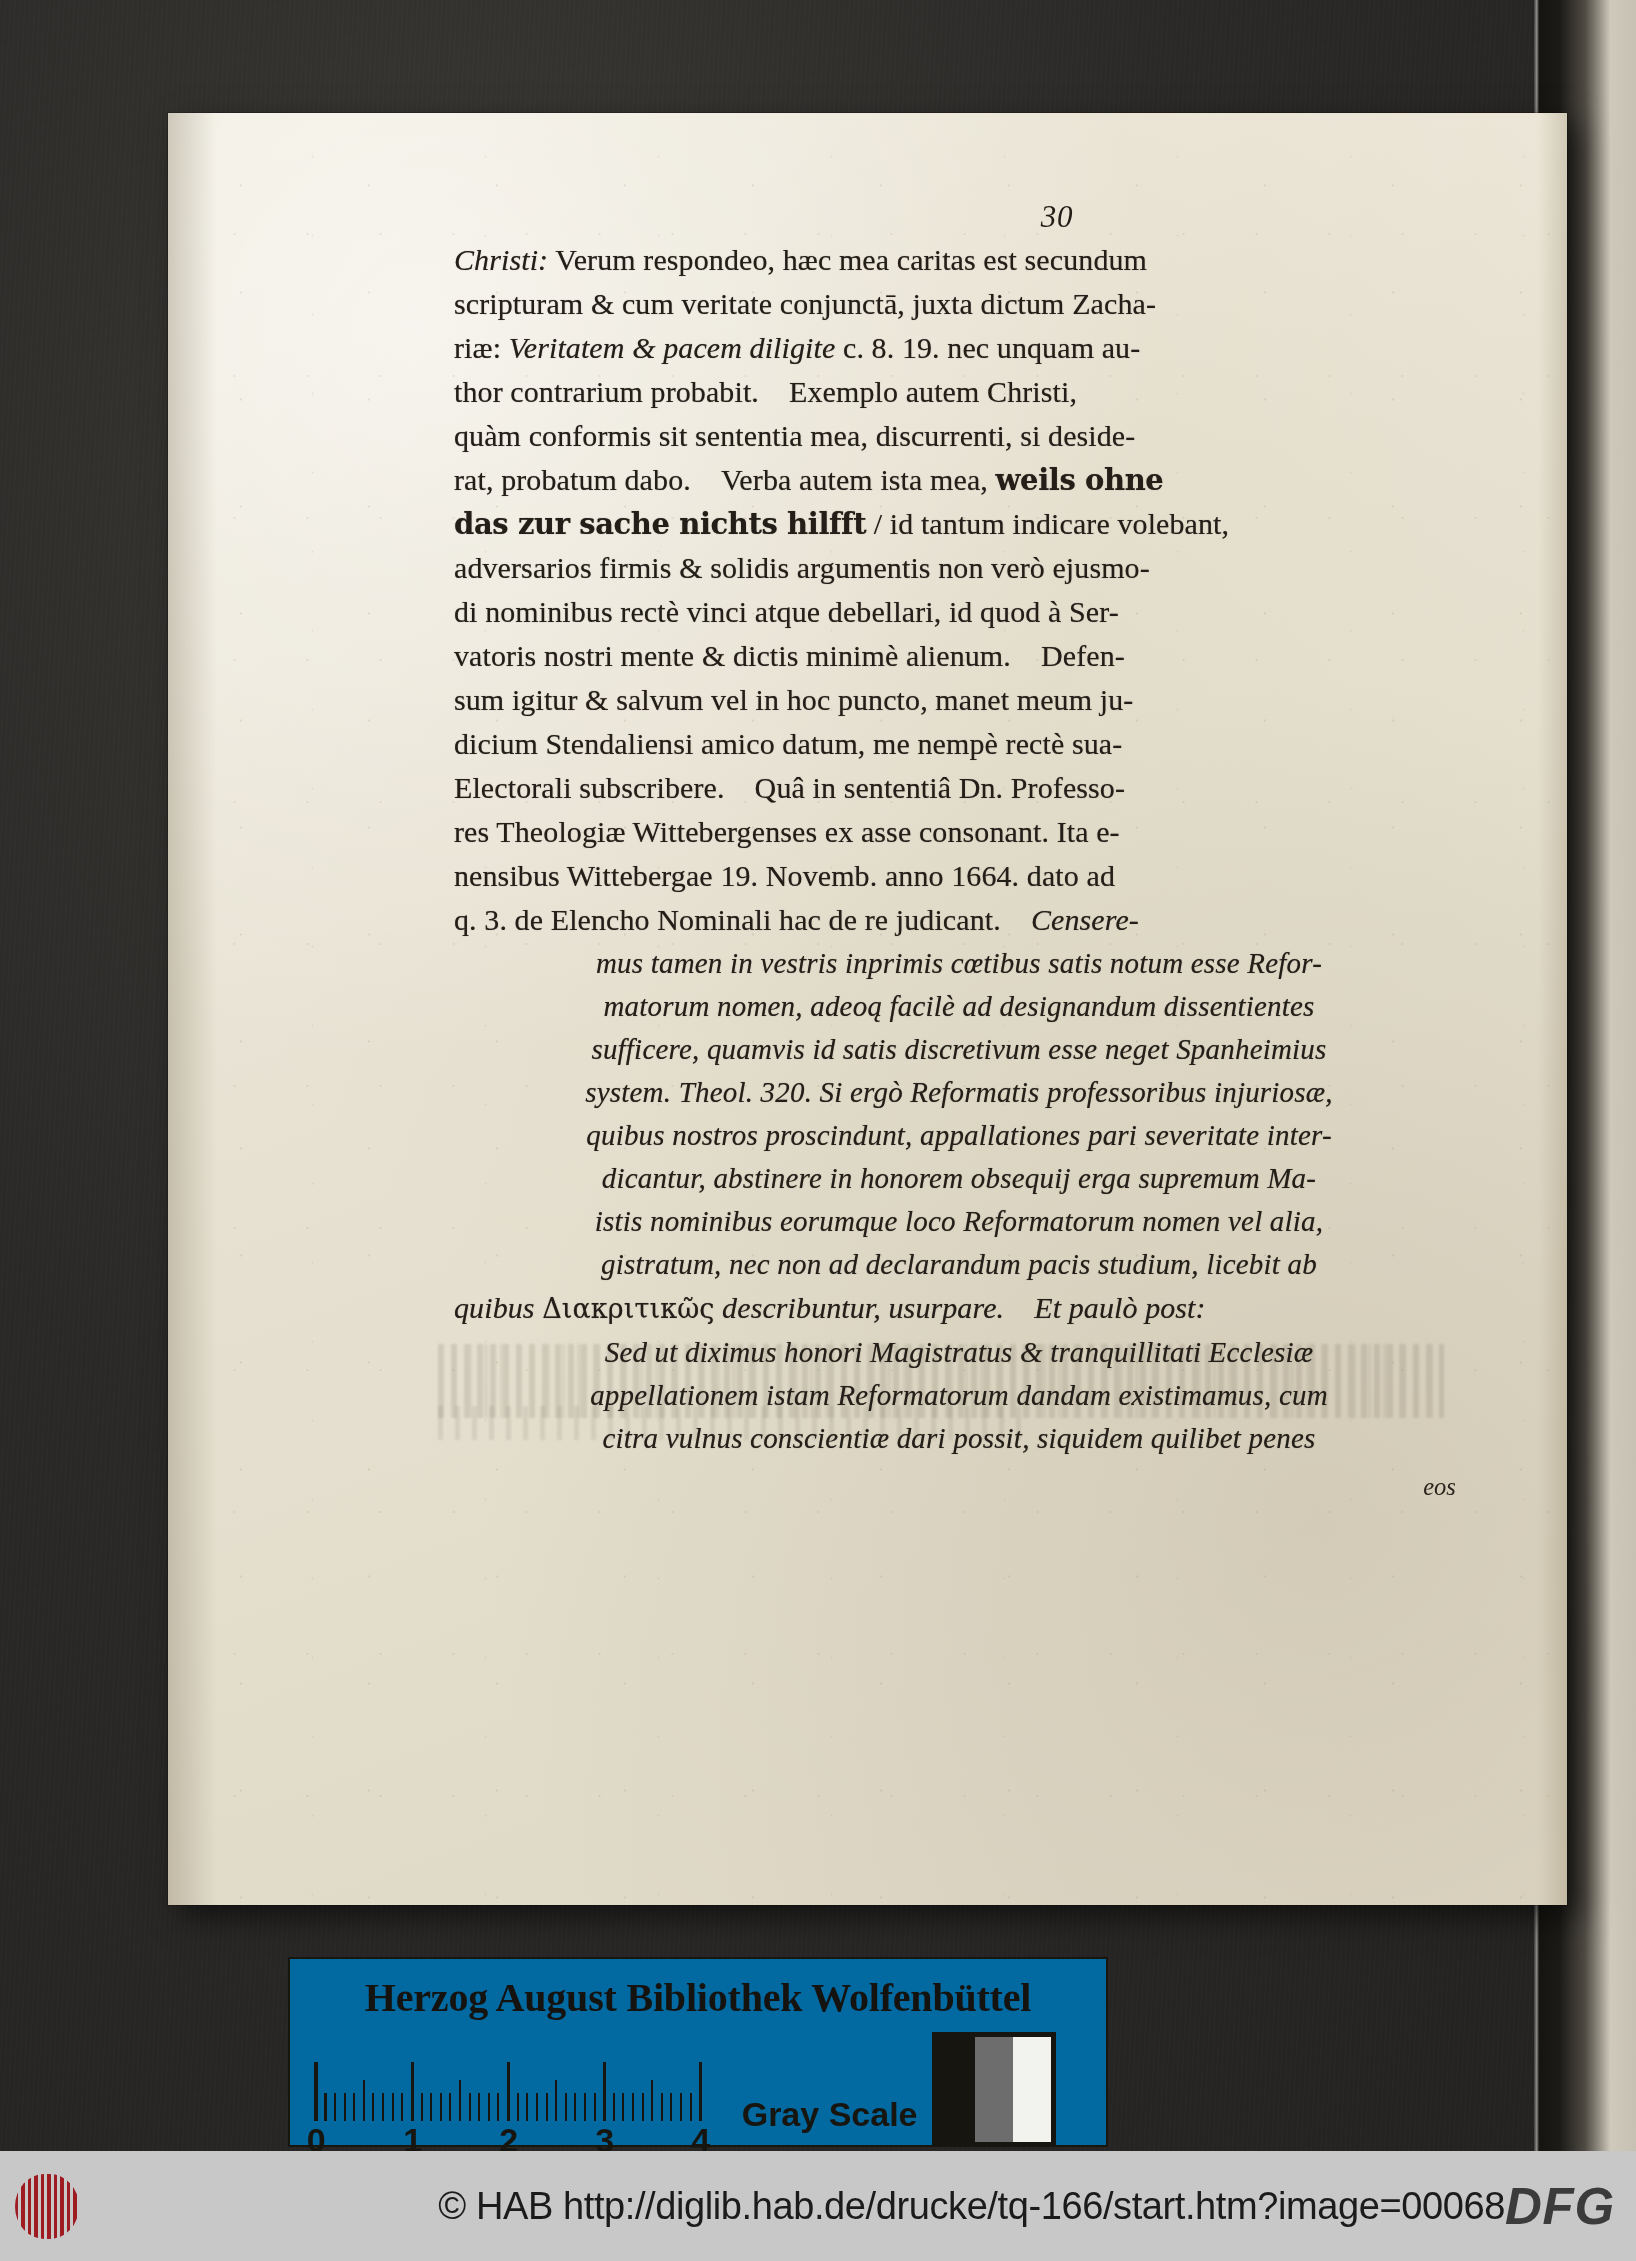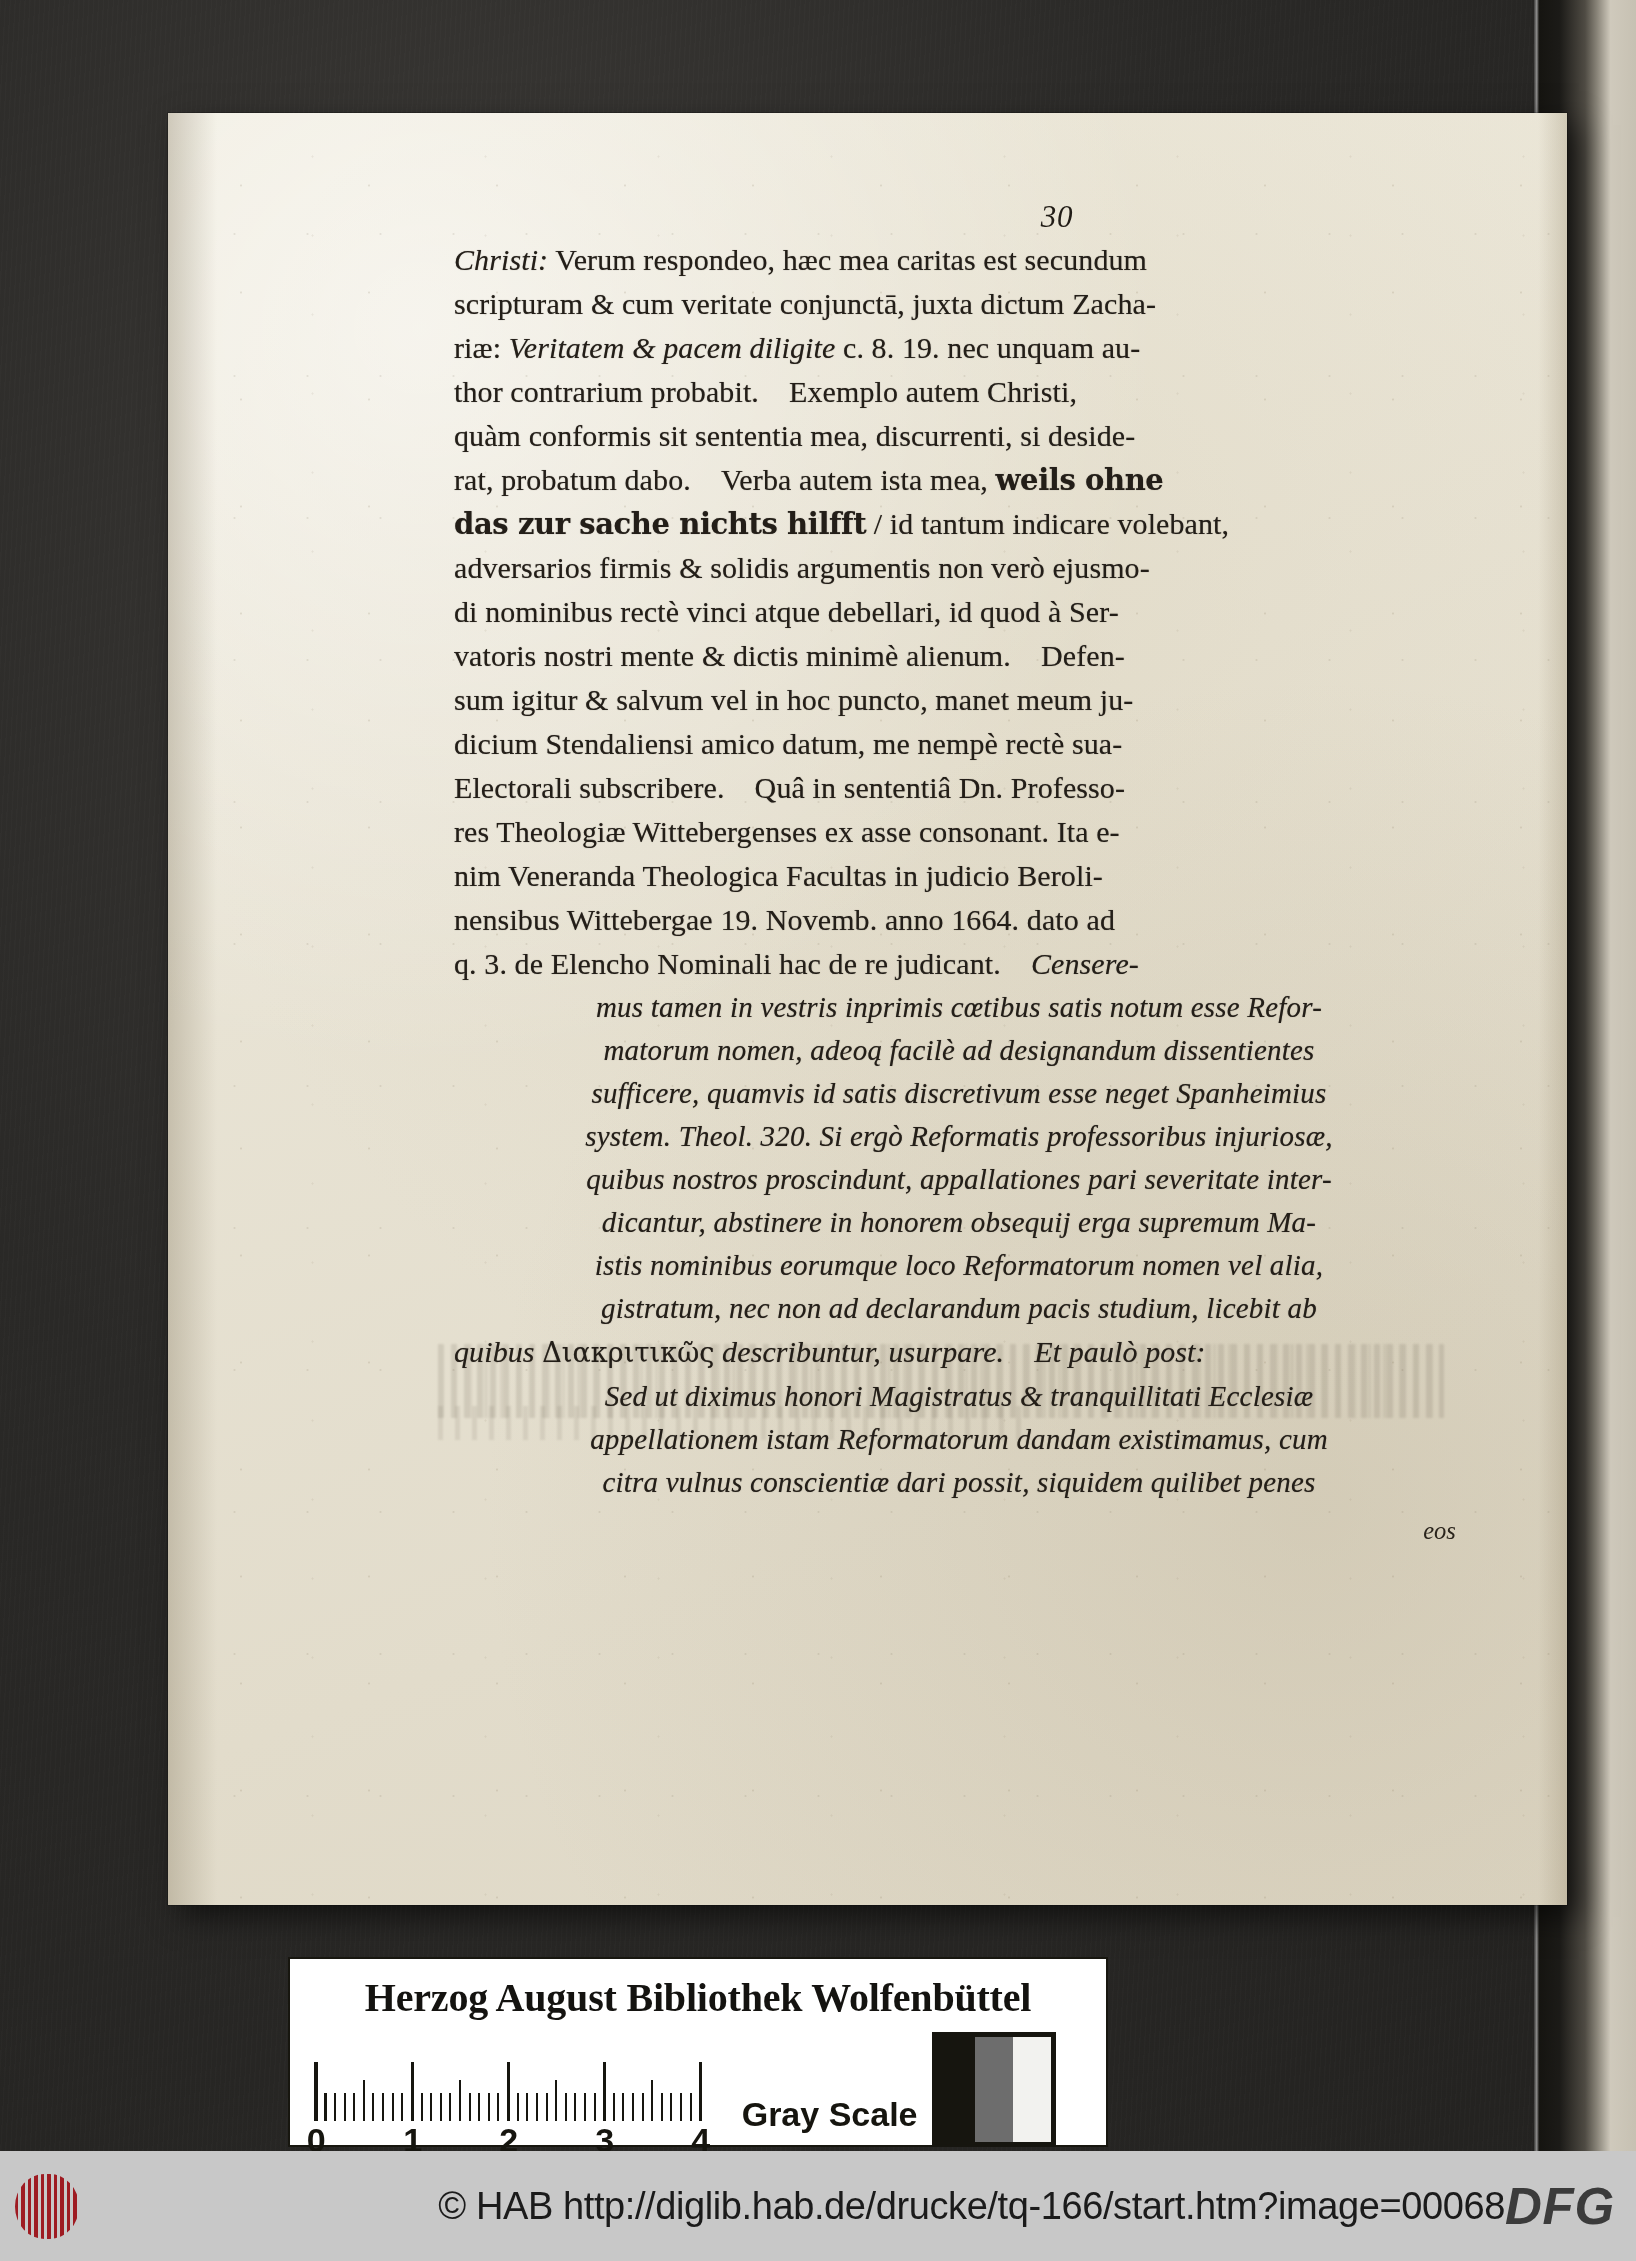--- a/index.html
+++ b/index.html
@@ -167,21 +167,21 @@
     pointer-events:none;
   }
 
   
   #card {
     position: absolute;
     left: 288px;
     top: 1957px;
     width: 820px;
     height: 190px;
-    background: #ffffff;
+    background: #0369a1;
     border: 2.5px solid #17160f;
     box-sizing: border-box;
     z-index: 6;
   }
   #card-title {
     text-align: center;
     font-family: "Liberation Serif", serif;
     font-weight: bold;
     font-size: 40px;
     color: #141310;
@@ -289,21 +289,20 @@
         <div class="ln roman">quàm conformis sit sententia mea, discurrenti, si deside-</div>
         <div class="ln roman"><span>rat, probatum dabo. Verba autem ista mea, </span><span class="fraktur">weils ohne</span></div>
         <div class="ln roman"><span class="fraktur">das zur sache nichts hilfft</span><span> / id tantum indicare volebant,</span></div>
         <div class="ln roman">adversarios firmis &amp; solidis argumentis non verò ejusmo-</div>
         <div class="ln roman">di nominibus rectè vinci atque debellari, id quod à Ser-</div>
         <div class="ln roman">vatoris nostri mente &amp; dictis minimè alienum. Defen-</div>
         <div class="ln roman">sum igitur &amp; salvum vel in hoc puncto, manet meum ju-</div>
         <div class="ln roman">dicium Stendaliensi amico datum, me nempè rectè sua-</div>
         <div class="ln roman">Electorali subscribere. Quâ in sententiâ Dn. Professo-</div>
         <div class="ln roman">res Theologiæ Wittebergenses ex asse consonant. Ita e-</div>
-        <div class="ln roman">nim Veneranda Theologica Facultas in judicio Beroli-</div>
         <div class="ln roman">nensibus Wittebergae 19. Novemb. anno 1664. dato ad</div>
         <div class="ln roman"><span>q. 3. de Elencho Nominali hac de re judicant. </span><span class="it">Censere-</span></div>
         <div class="ln ital">mus tamen in vestris inprimis cœtibus satis notum esse Refor-</div>
         <div class="ln ital">matorum nomen, adeoą facilè ad designandum dissentientes</div>
         <div class="ln ital">sufficere, quamvis id satis discretivum esse neget Spanheimius</div>
         <div class="ln ital">system. Theol. 320. Si ergò Reformatis professoribus injuriosæ,</div>
         <div class="ln ital">quibus nostros proscindunt, appallationes pari severitate inter-</div>
         <div class="ln ital">dicantur, abstinere in honorem obsequij erga supremum Ma-</div>
         <div class="ln ital">istis nominibus eorumque loco Reformatorum nomen vel alia,</div>
         <div class="ln ital">gistratum, nec non ad declarandum pacis studium, licebit ab</div>

